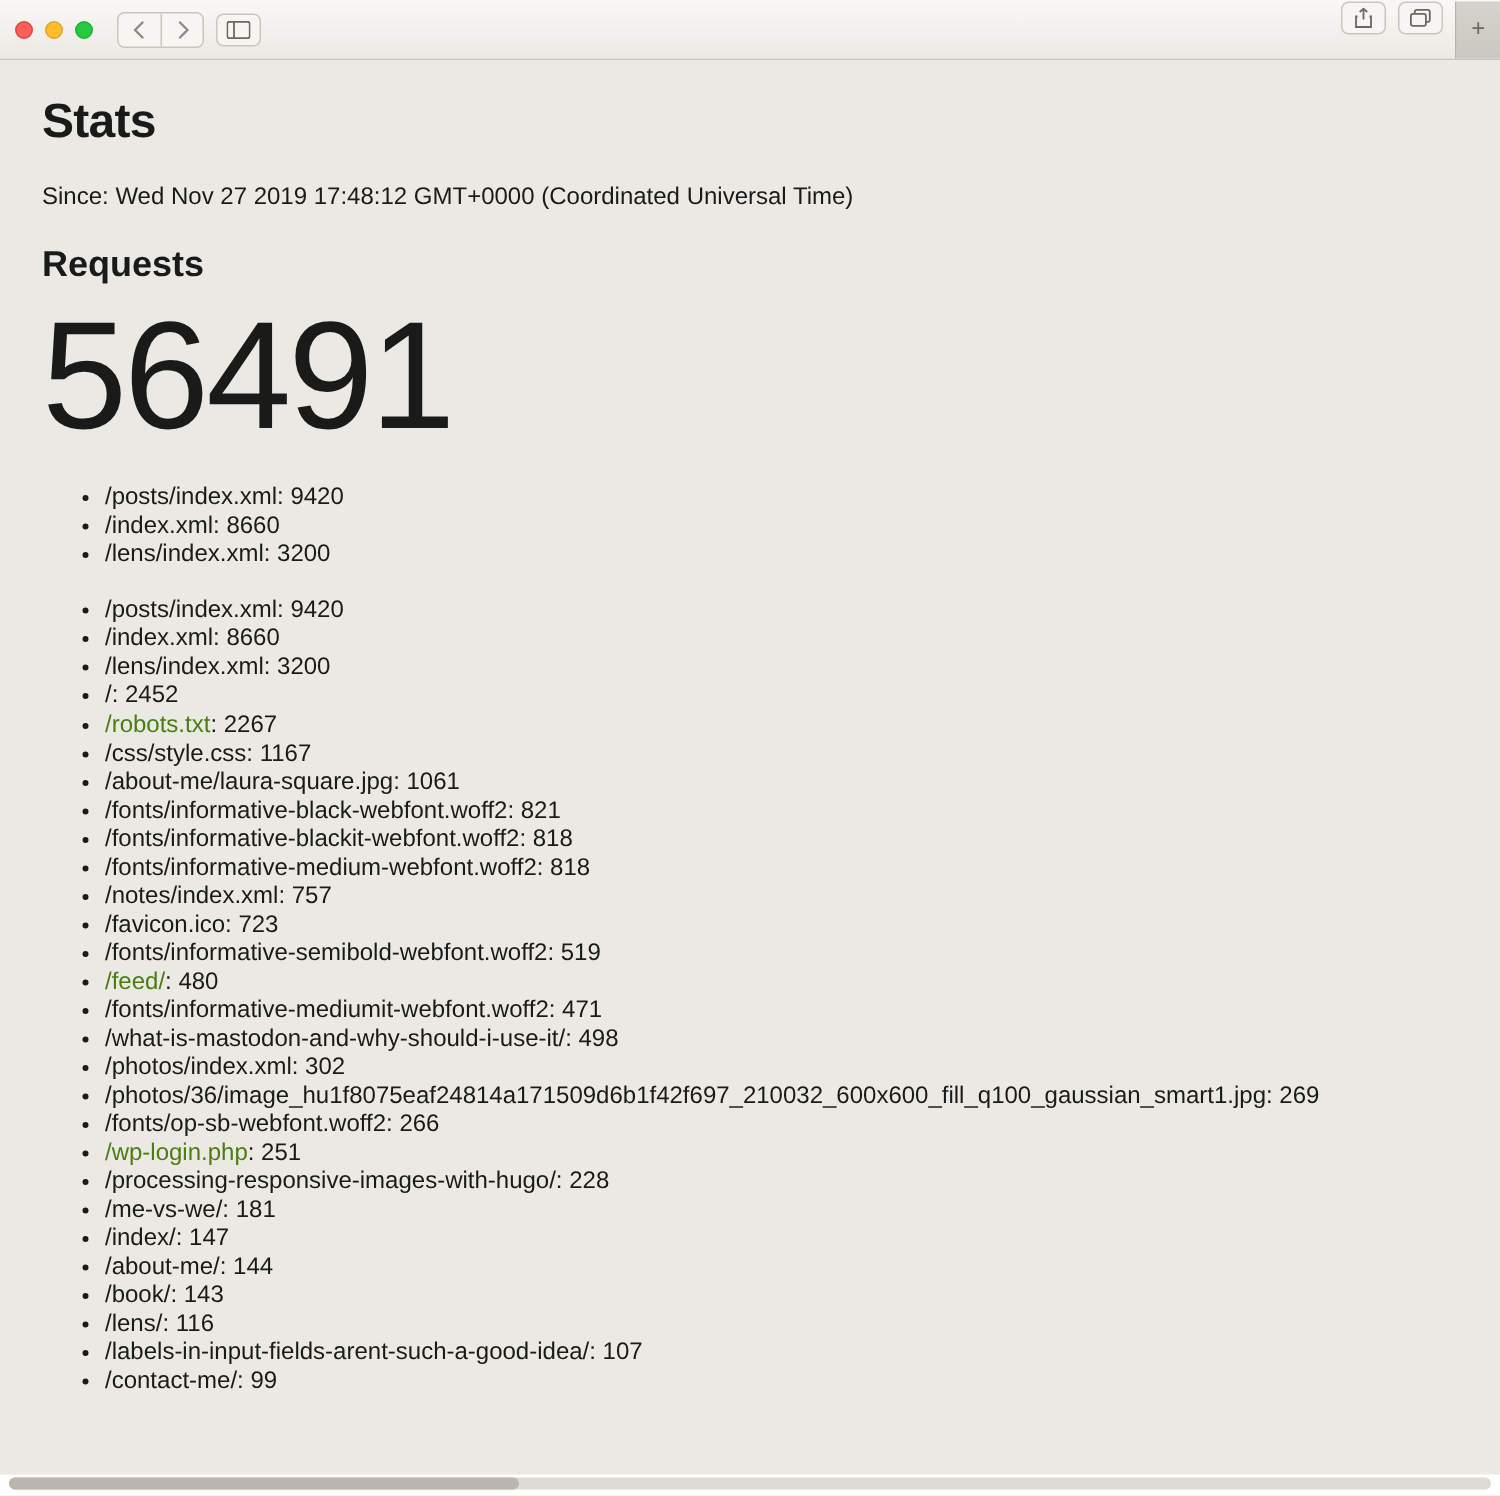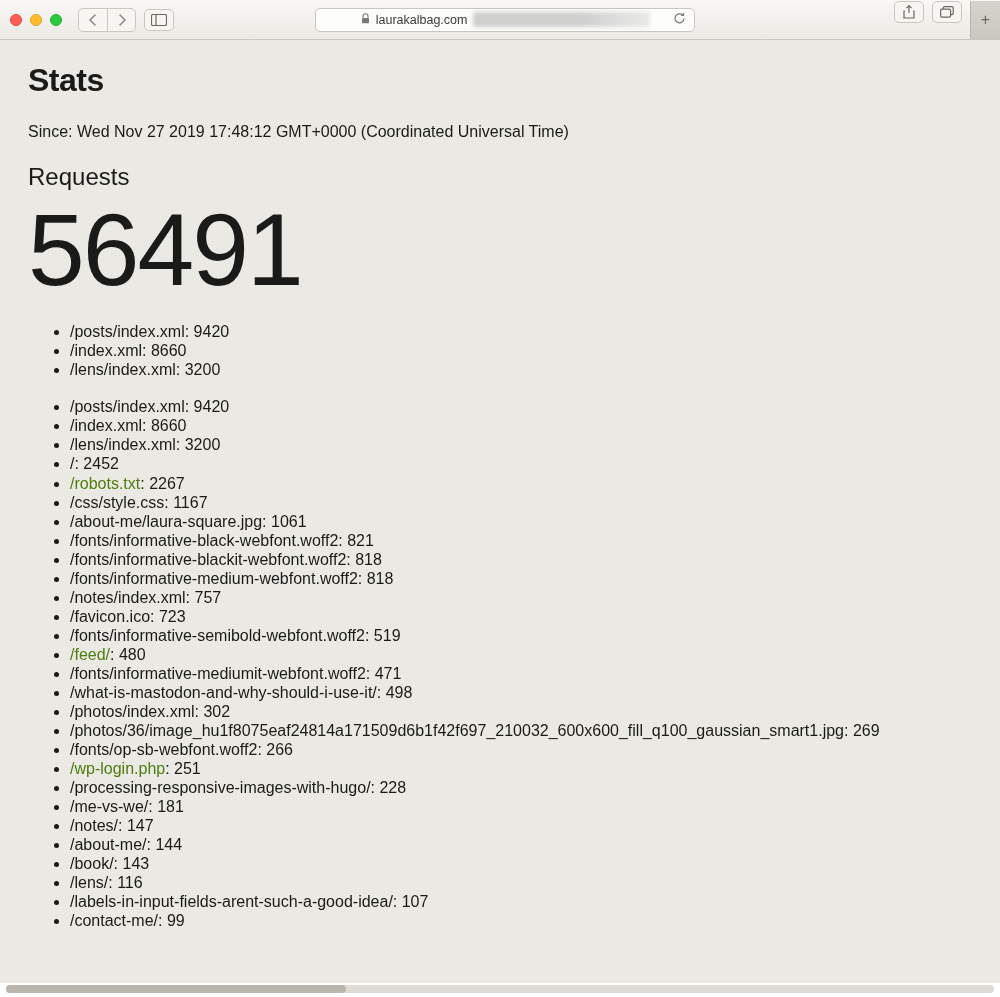--- a/index.html
+++ b/index.html
@@ -110,21 +110,21 @@
     .page {
       background: #ebe9e3;
       height: calc(997px - 40px - 14px);
       overflow: hidden;
       padding: 22px 28px 0 28px;
       color: #1a1a18;
     }
     h1.stats-title { font-size: 32px; font-weight: 700; margin-bottom: 24px; letter-spacing: -0.5px; }
     .since-line { font-size: 16px; margin-bottom: 22px; }
     .since-line .label { font-weight: 400; }
-    h2.section { font-size: 24px; font-weight: 400; margin-bottom: 8px; }
+    h2.section { font-size: 24px; font-weight: 700; margin-bottom: 8px; }
     .big-number {
       font-size: 102px;
       font-weight: 400;
       letter-spacing: -2px;
       line-height: 1.0;
       margin: 4px 0 22px 0;
     }
     h3.sub { font-size: 20px; font-weight: 700; margin-bottom: 10px; margin-top: 6px;}
     ul.stat-list { list-style: disc; padding-left: 42px; margin-bottom: 18px; }
     ul.stat-list li { font-size: 16px; line-height: 1.14; padding: 0.4px 0; }
@@ -164,38 +164,20 @@
         </svg>
     </div>
   </div>
   <div class="sidebar-btn">
     <svg width="16" height="12" viewBox="0 0 16 12">
       <rect x="0.5" y="0.5" width="15" height="11" rx="1.5" fill="none" stroke="currentColor" stroke-width="1.2"></rect>
       <line x1="5" y1="0.5" x2="5" y2="11.5" stroke="currentColor" stroke-width="1.2"></line>
     </svg>
   </div>
 
-  <div class="url-bar">
-    <div class="url-field">
-      <span class="lock-icon">
-        <svg width="9" height="11" viewBox="0 0 9 11">
-            <path d="M2 5 V3.2 a2.5 2.5 0 0 1 5 0 V5" fill="none" stroke="currentColor" stroke-width="1.1"></path>
-            <rect x="1" y="5" width="7" height="5.2" rx="1" fill="currentColor"></rect>
-          </svg>
-      </span>
-      <span class="url-text">laurakalbag.com</span>
-        <span class="url-blur">/▇▇▇▇▇▇▇▇▇▇▇▇▇▇▇▇▇▇</span>
-      <span class="reload-icon">
-        <svg width="13" height="13" viewBox="0 0 13 13">
-            <path d="M11 6.5 A4.5 4.5 0 1 1 9.6 3.1" fill="none" stroke="currentColor" stroke-width="1.2"></path>
-            <path d="M10.5 1 L10.5 3.4 L8.1 3.4" fill="none" stroke="currentColor" stroke-width="1.2"></path>
-          </svg>
-      </span>
-    </div>
-  </div>
 
   <div class="right-tools">
     <div class="tool-btn">
       <svg width="12" height="14" viewBox="0 0 12 14">
         <path d="M6 0.8 L6 8" stroke="currentColor" stroke-width="1.2"></path>
         <path d="M3.5 3 L6 0.8 L8.5 3" fill="none" stroke="currentColor" stroke-width="1.2"></path>
         <path d="M2 6 H1 V13 H11 V6 H10" fill="none" stroke="currentColor" stroke-width="1.2"></path>
       </svg>
     </div>
     <div class="tool-btn">
@@ -243,21 +225,21 @@
       <li><span class="path">/fonts/informative-semibold-webfont.woff2</span>: <span>519</span></li>
       <li class="hl"><span class="path">/feed/</span>: <span>480</span></li>
       <li><span class="path">/fonts/informative-mediumit-webfont.woff2</span>: <span>471</span></li>
       <li><span class="path">/what-is-mastodon-and-why-should-i-use-it/</span>: <span>498</span></li>
       <li><span class="path">/photos/index.xml</span>: <span>302</span></li>
       <li><span class="path">/photos/36/image_hu1f8075eaf24814a171509d6b1f42f697_210032_600x600_fill_q100_gaussian_smart1.jpg</span>: <span>269</span></li>
       <li><span class="path">/fonts/op-sb-webfont.woff2</span>: <span>266</span></li>
       <li class="hl"><span class="path">/wp-login.php</span>: <span>251</span></li>
       <li><span class="path">/processing-responsive-images-with-hugo/</span>: <span>228</span></li>
       <li><span class="path">/me-vs-we/</span>: <span>181</span></li>
-      <li><span class="path">/notes/</span>: <span>147</span></li>
+      <li><span class="path">/index/</span>: <span>147</span></li>
       <li><span class="path">/about-me/</span>: <span>144</span></li>
       <li><span class="path">/book/</span>: <span>143</span></li>
       <li><span class="path">/lens/</span>: <span>116</span></li>
       <li><span class="path">/labels-in-input-fields-arent-such-a-good-idea/</span>: <span>107</span></li>
       <li><span class="path">/contact-me/</span>: <span>99</span></li>
     </ul>
 </div>
 
 <div class="hscroll">
   <div class="hscroll-thumb"></div>

